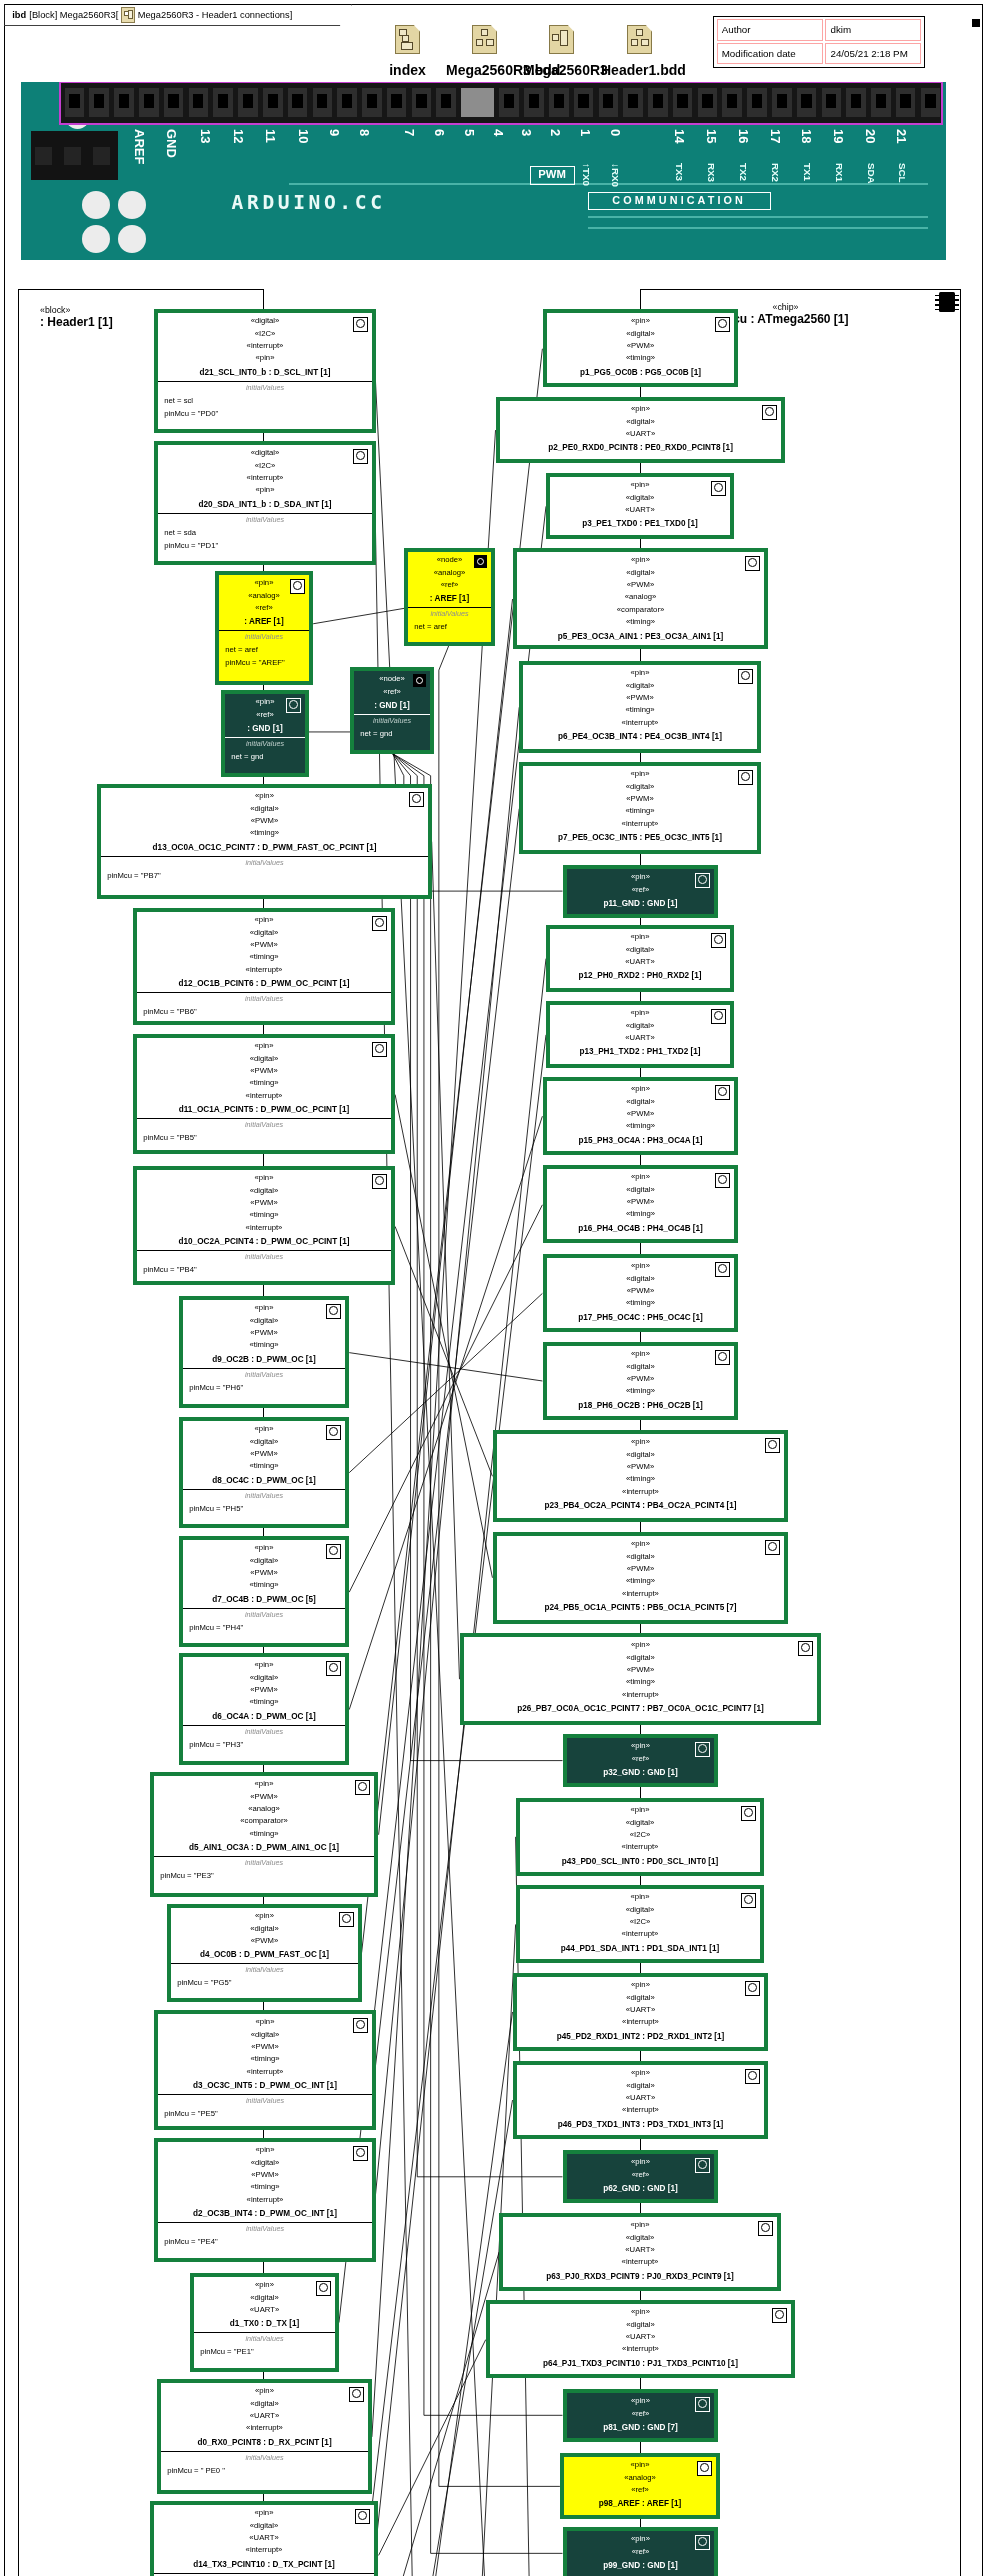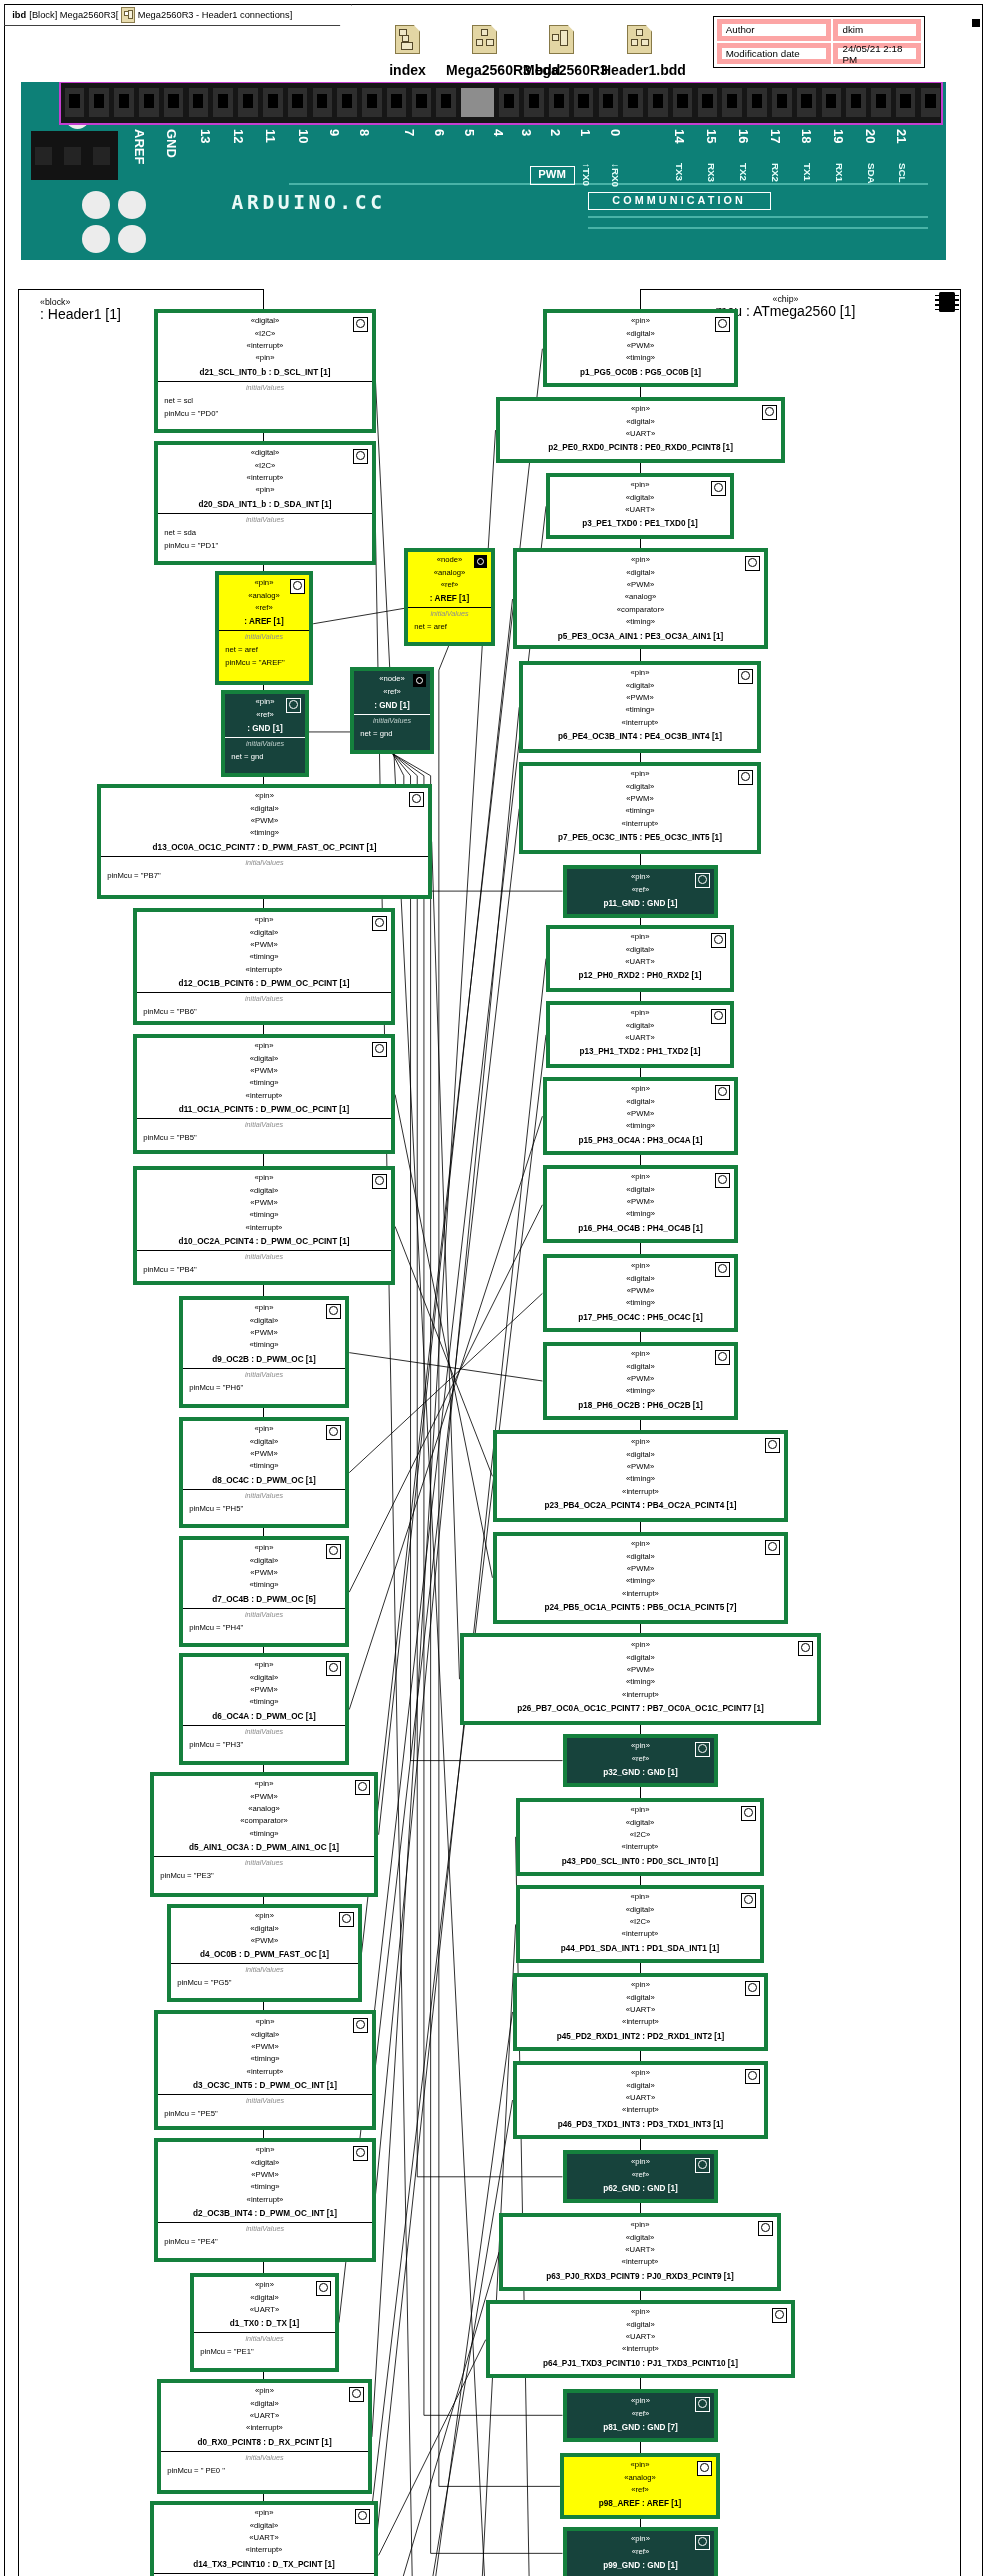--- a/index.html
+++ b/index.html
@@ -20,42 +20,42 @@
             clip-path:polygon(0 0,75% 0,100% 22%,100% 100%,0 100%);}
   .tool .ic .s1,.tool .ic .s2,.tool .ic .s3{position:absolute;background:#efe7c6;border:1px solid #55492a;width:5.2px;height:4.6px;}
   .tool .ic.bdd .s1{left:7.7px;top:3.1px;} .tool .ic.bdd .s2{left:2.6px;top:13.4px;} .tool .ic.bdd .s3{left:13.4px;top:13.4px;}
   .tool .ic.index .s1{left:2.6px;top:3.1px;width:6.2px;} .tool .ic.index .s2{left:6.2px;top:9.3px;width:4.6px;}
   .tool .ic.index .s3{left:5.2px;top:15.5px;width:10.3px;height:6.2px;}
   .tool .ic.ibd .s1{left:2.1px;top:8.2px;} .tool .ic.ibd .s2{left:10.3px;top:4.1px;width:6.2px;height:14.4px;}
   .tool .lbl{font-weight:bold;font-size:14px;margin-top:8px;}
   
   #meta{left:713px;top:15.5px;width:212px;height:52px;border:1px solid #000;padding:2.6px;z-index:20;background:#fff;}
   #meta .row{display:flex;height:21.6px;margin-bottom:2.1px;}
-  #meta .cell{border:5px solid #fca5a5;font-size:9.8px;display:flex;align-items:center;padding:0 4.1px;background:#fff;}
+  #meta .cell{border:1px solid #fca5a5;font-size:9.8px;display:flex;align-items:center;padding:0 4.1px;background:#fff;}
   #meta .c1{width:96px;margin-right:2.6px;}
   #meta .c2{flex:1;}
   
   #photo{left:20.6px;top:82px;width:925px;height:178px;background:#0d8077;overflow:hidden;}
   #strip{position:absolute;left:38px;top:-1.5px;width:876px;height:40px;border:2.6px solid #c43fd0;background:#161616;display:flex;align-items:center;padding-left:4.1px;}
   .sock{width:19.6px;height:29px;background:#2e2e2e;margin-right:5.2px;flex:none;position:relative;}
   .sock:before{content:"";position:absolute;left:4.6px;top:6.2px;width:10.3px;height:13.4px;background:#000;}
   .spacer{width:33px;height:29px;background:#8d8d8d;margin-right:5.2px;flex:none;}
   .pinlab{position:absolute;color:#fff;font-weight:bold;font-size:13px;width:46px;height:13.4px;line-height:13.4px;text-align:left;transform:rotate(90deg);transform-origin:6.7px 6.7px;white-space:nowrap;}
   .pinsub{position:absolute;color:#e7fffb;font-weight:bold;font-size:9.8px;width:41px;height:10.3px;line-height:10.3px;transform:rotate(90deg);transform-origin:5.2px 5.2px;white-space:nowrap;}
   .wbox{position:absolute;border:1.5px solid #fff;color:#fff;font-weight:bold;text-align:center;}
   .pad{position:absolute;border-radius:50%;background:#ececec;}
   .trace{position:absolute;background:#49b3a7;height:1.5px;}
   #icsp{position:absolute;left:10.3px;top:49px;width:87px;height:49px;background:#131313;}
   #icsp .p{position:absolute;width:17.5px;height:17.5px;background:#242424;top:16px;}
   #arduinocc{position:absolute;left:211px;top:109px;color:#eafaf7;font-size:19.6px;font-weight:bold;letter-spacing:3.6px;font-family:"DejaVu Sans Mono",monospace;}
   
   .blockrect{border:1px solid #000;background:transparent;}
-  .blockhead{font-size:8.8px;line-height:12.4px;}
+  .blockhead{font-size:8.8px;line-height:12.4px;margin-top:8px;}
   .blockhead .st{font-weight:normal;}
-  .blockhead .nm{font-weight:normal;font-size:14px;text-align:center;}
+  .blockhead .nm{font-weight:bold;font-size:12px;text-align:center;}
   .port{position:absolute;background:#fff;border:4px solid #15803d;box-sizing:border-box;text-align:center;z-index:10;}
   .port.dark{background:#17433c;color:#fff;}
   .port.yellow{background:#ffff00;}
   .port .st{font-size:7.7px;line-height:12.4px;}
   .port .nm{font-size:8.2px;font-weight:bold;line-height:15px;white-space:nowrap;text-align:center;}
   .port .sep{border-top:1px solid #000;margin-top:1px;}
   .port.dark .sep{border-top-color:#fff;}
   .port .ivl{font-size:7.2px;font-style:italic;color:#8d8d8d;line-height:12px;}
   .port.dark .ivl{color:#bfcfcc;}
   .port .iv{font-size:7.7px;line-height:13px;text-align:left;padding-left:6.2px;white-space:nowrap;}

